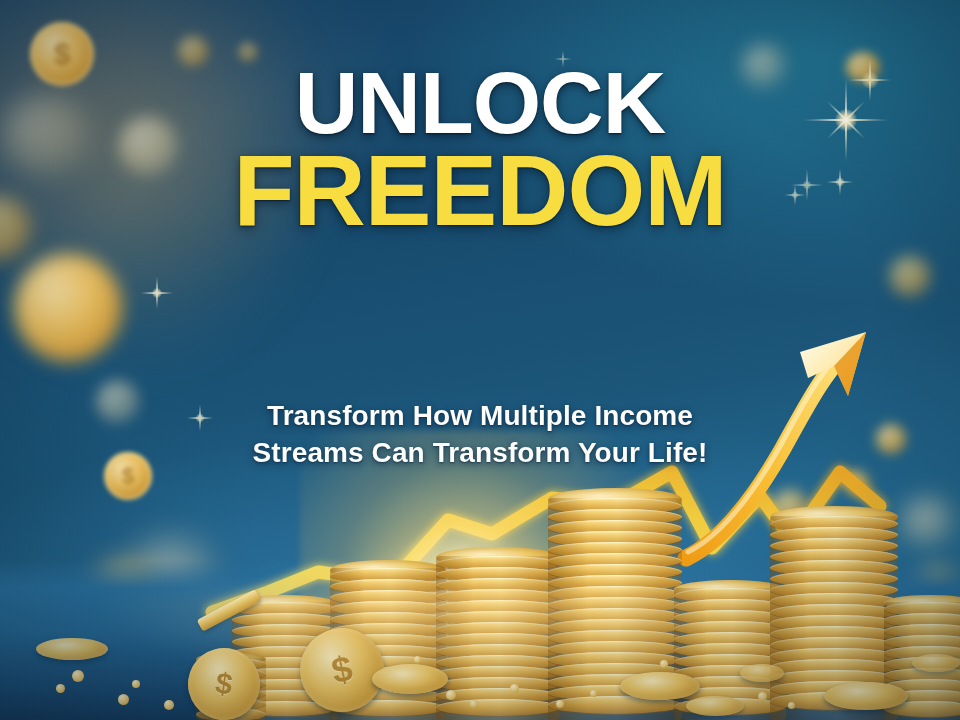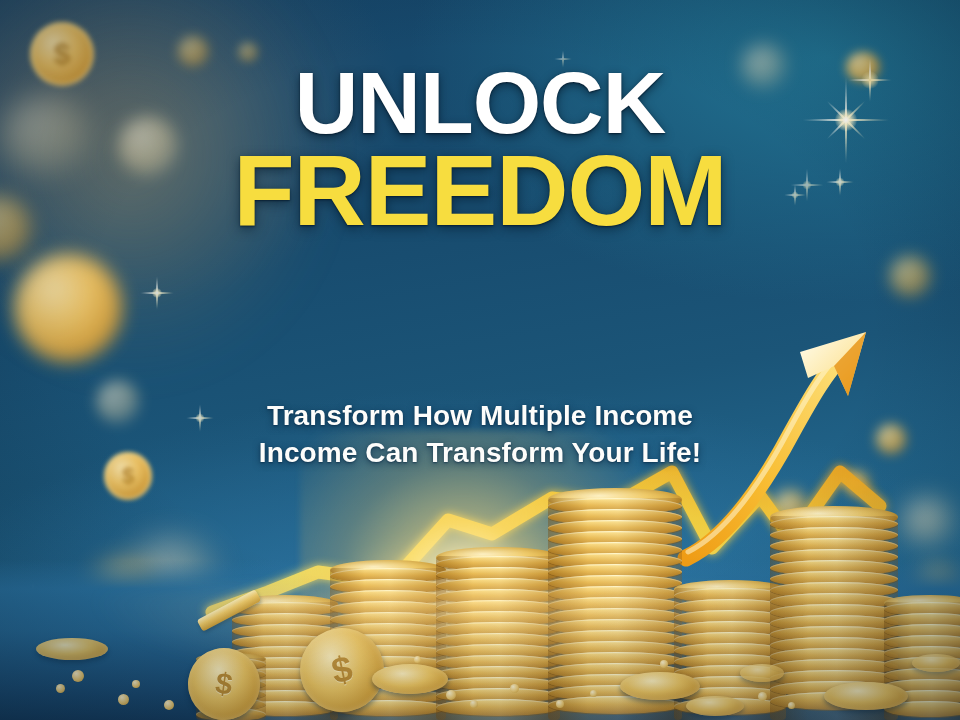--- a/index.html
+++ b/index.html
@@ -488,16 +488,16 @@
   <div class="table-sheen"></div>
   <div class="bg-vignette"></div>
 
   <div class="headline-wrap">
     <h1 class="hl hl-1">UNLOCK</h1>
     <h1 class="hl hl-3">FREEDOM</h1>
   </div>
 
   <div class="subhead">
     <p>Transform How Multiple Income</p>
-    <p>Income Can Transform Your Life!</p>
+    <p>Streams Can Transform Your Life!</p>
   </div>
 
 </div>
 
 </body></html>

